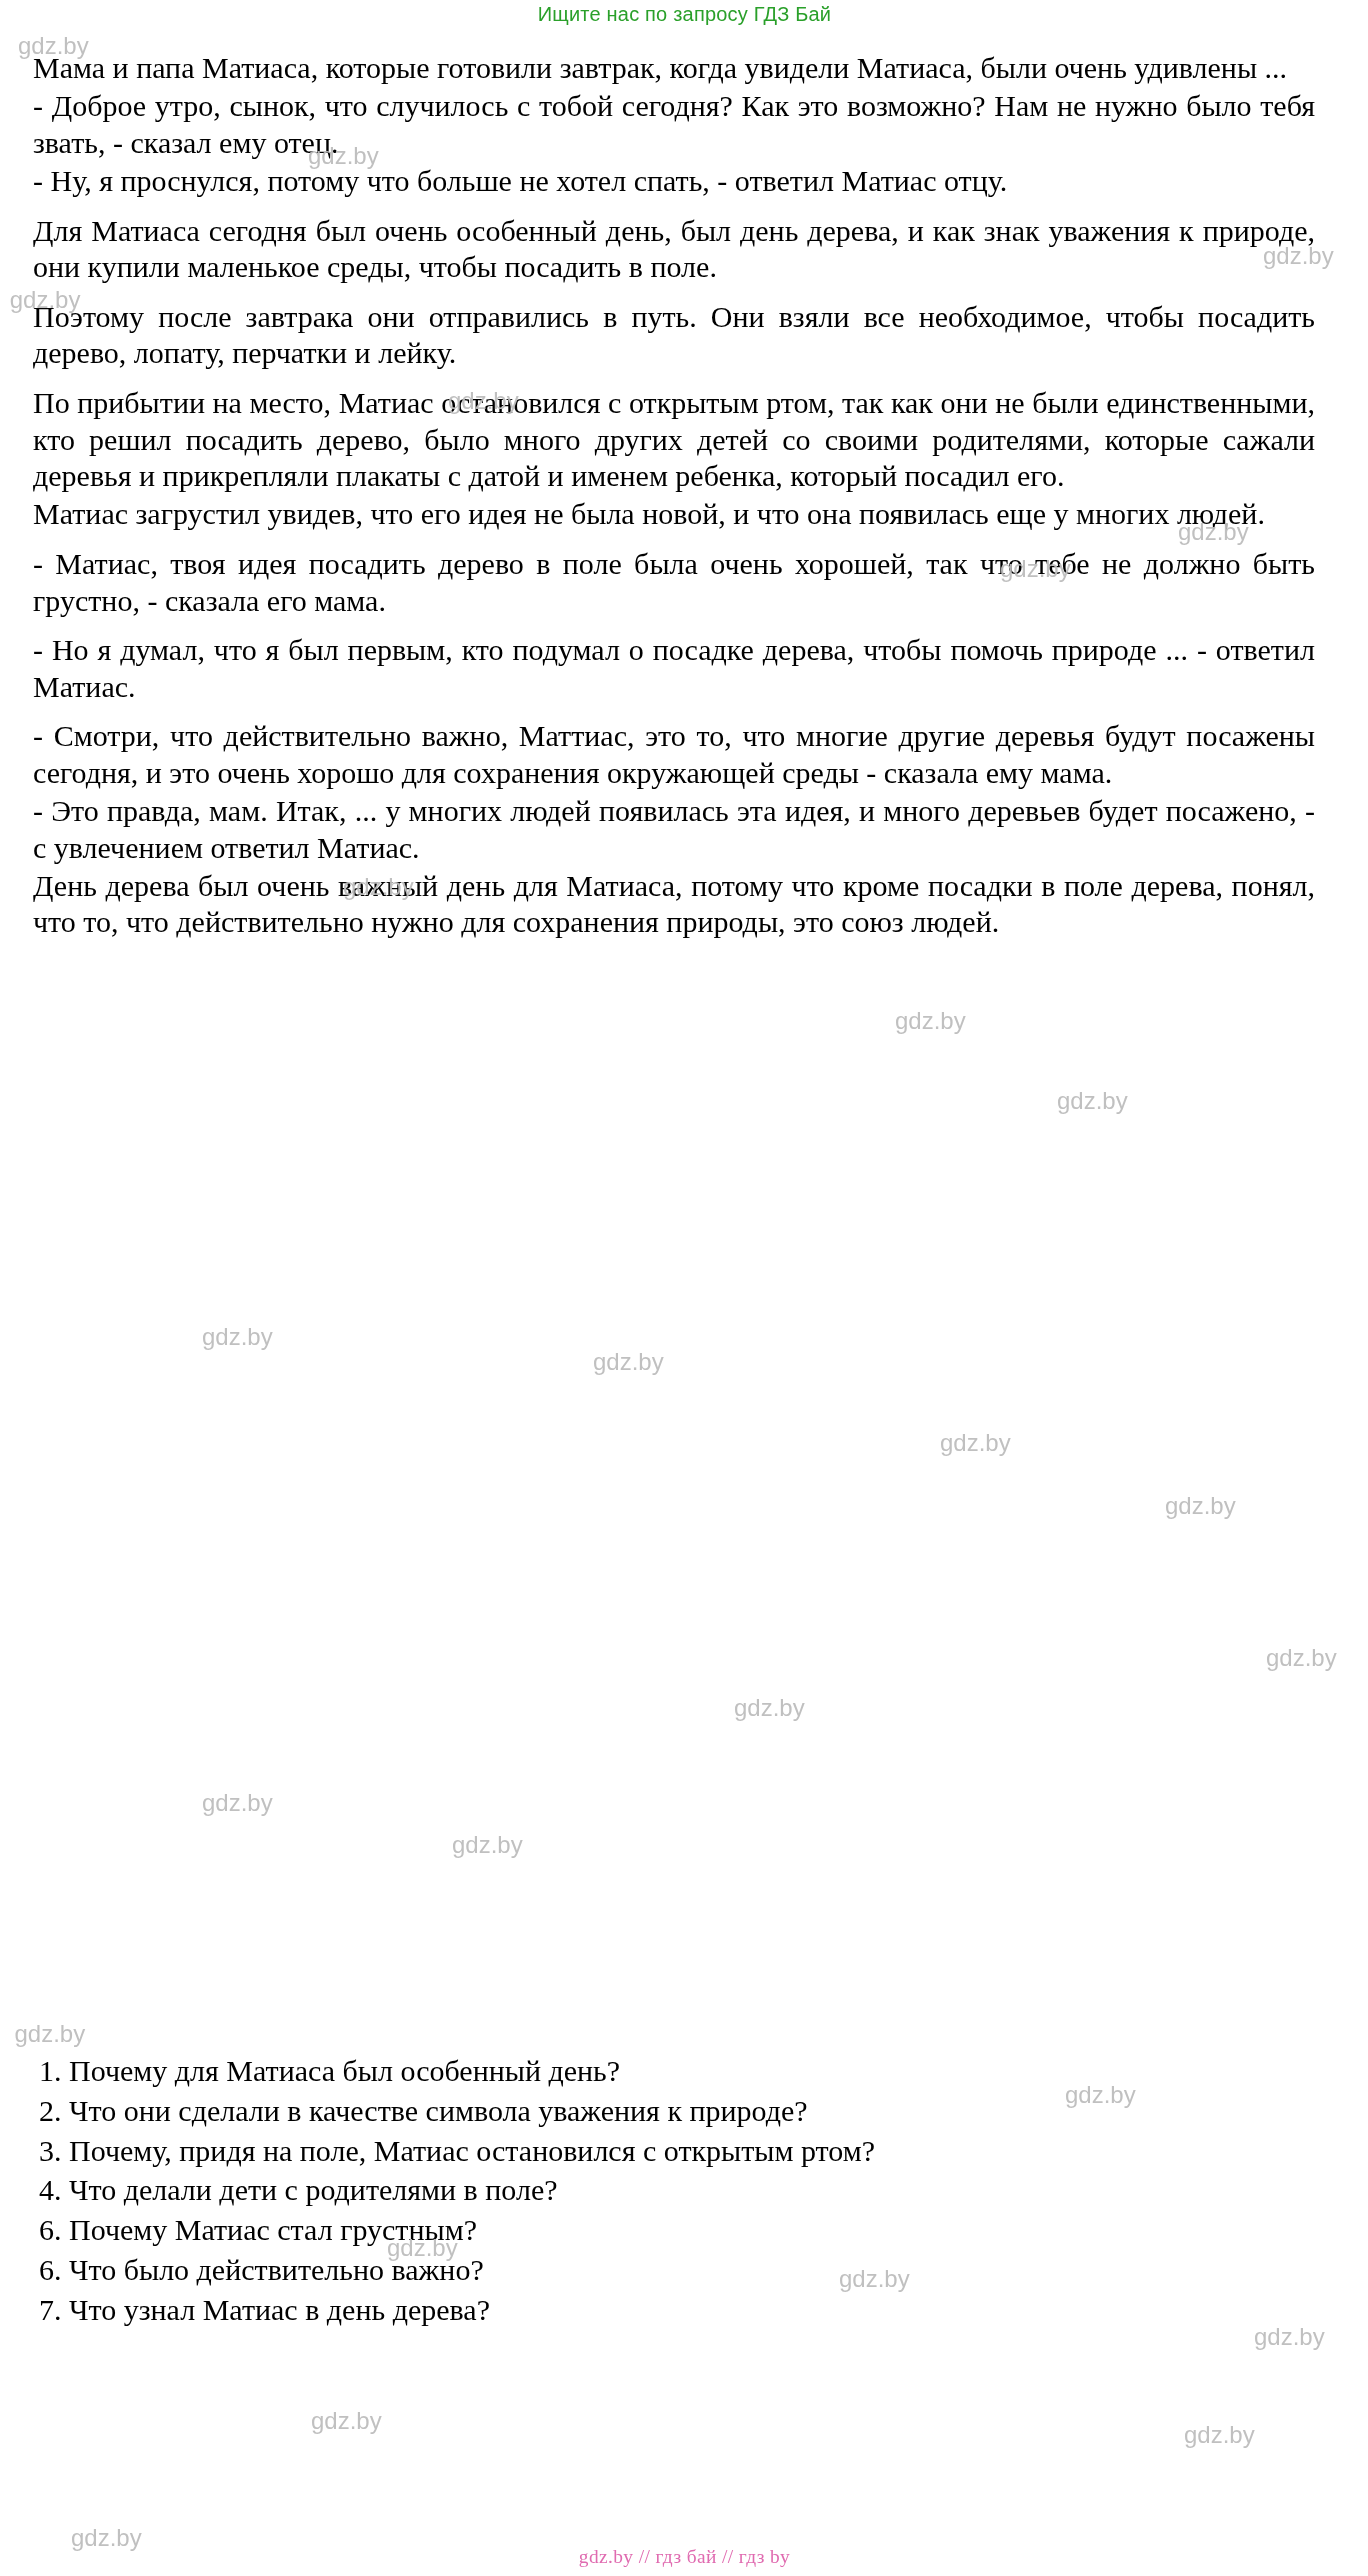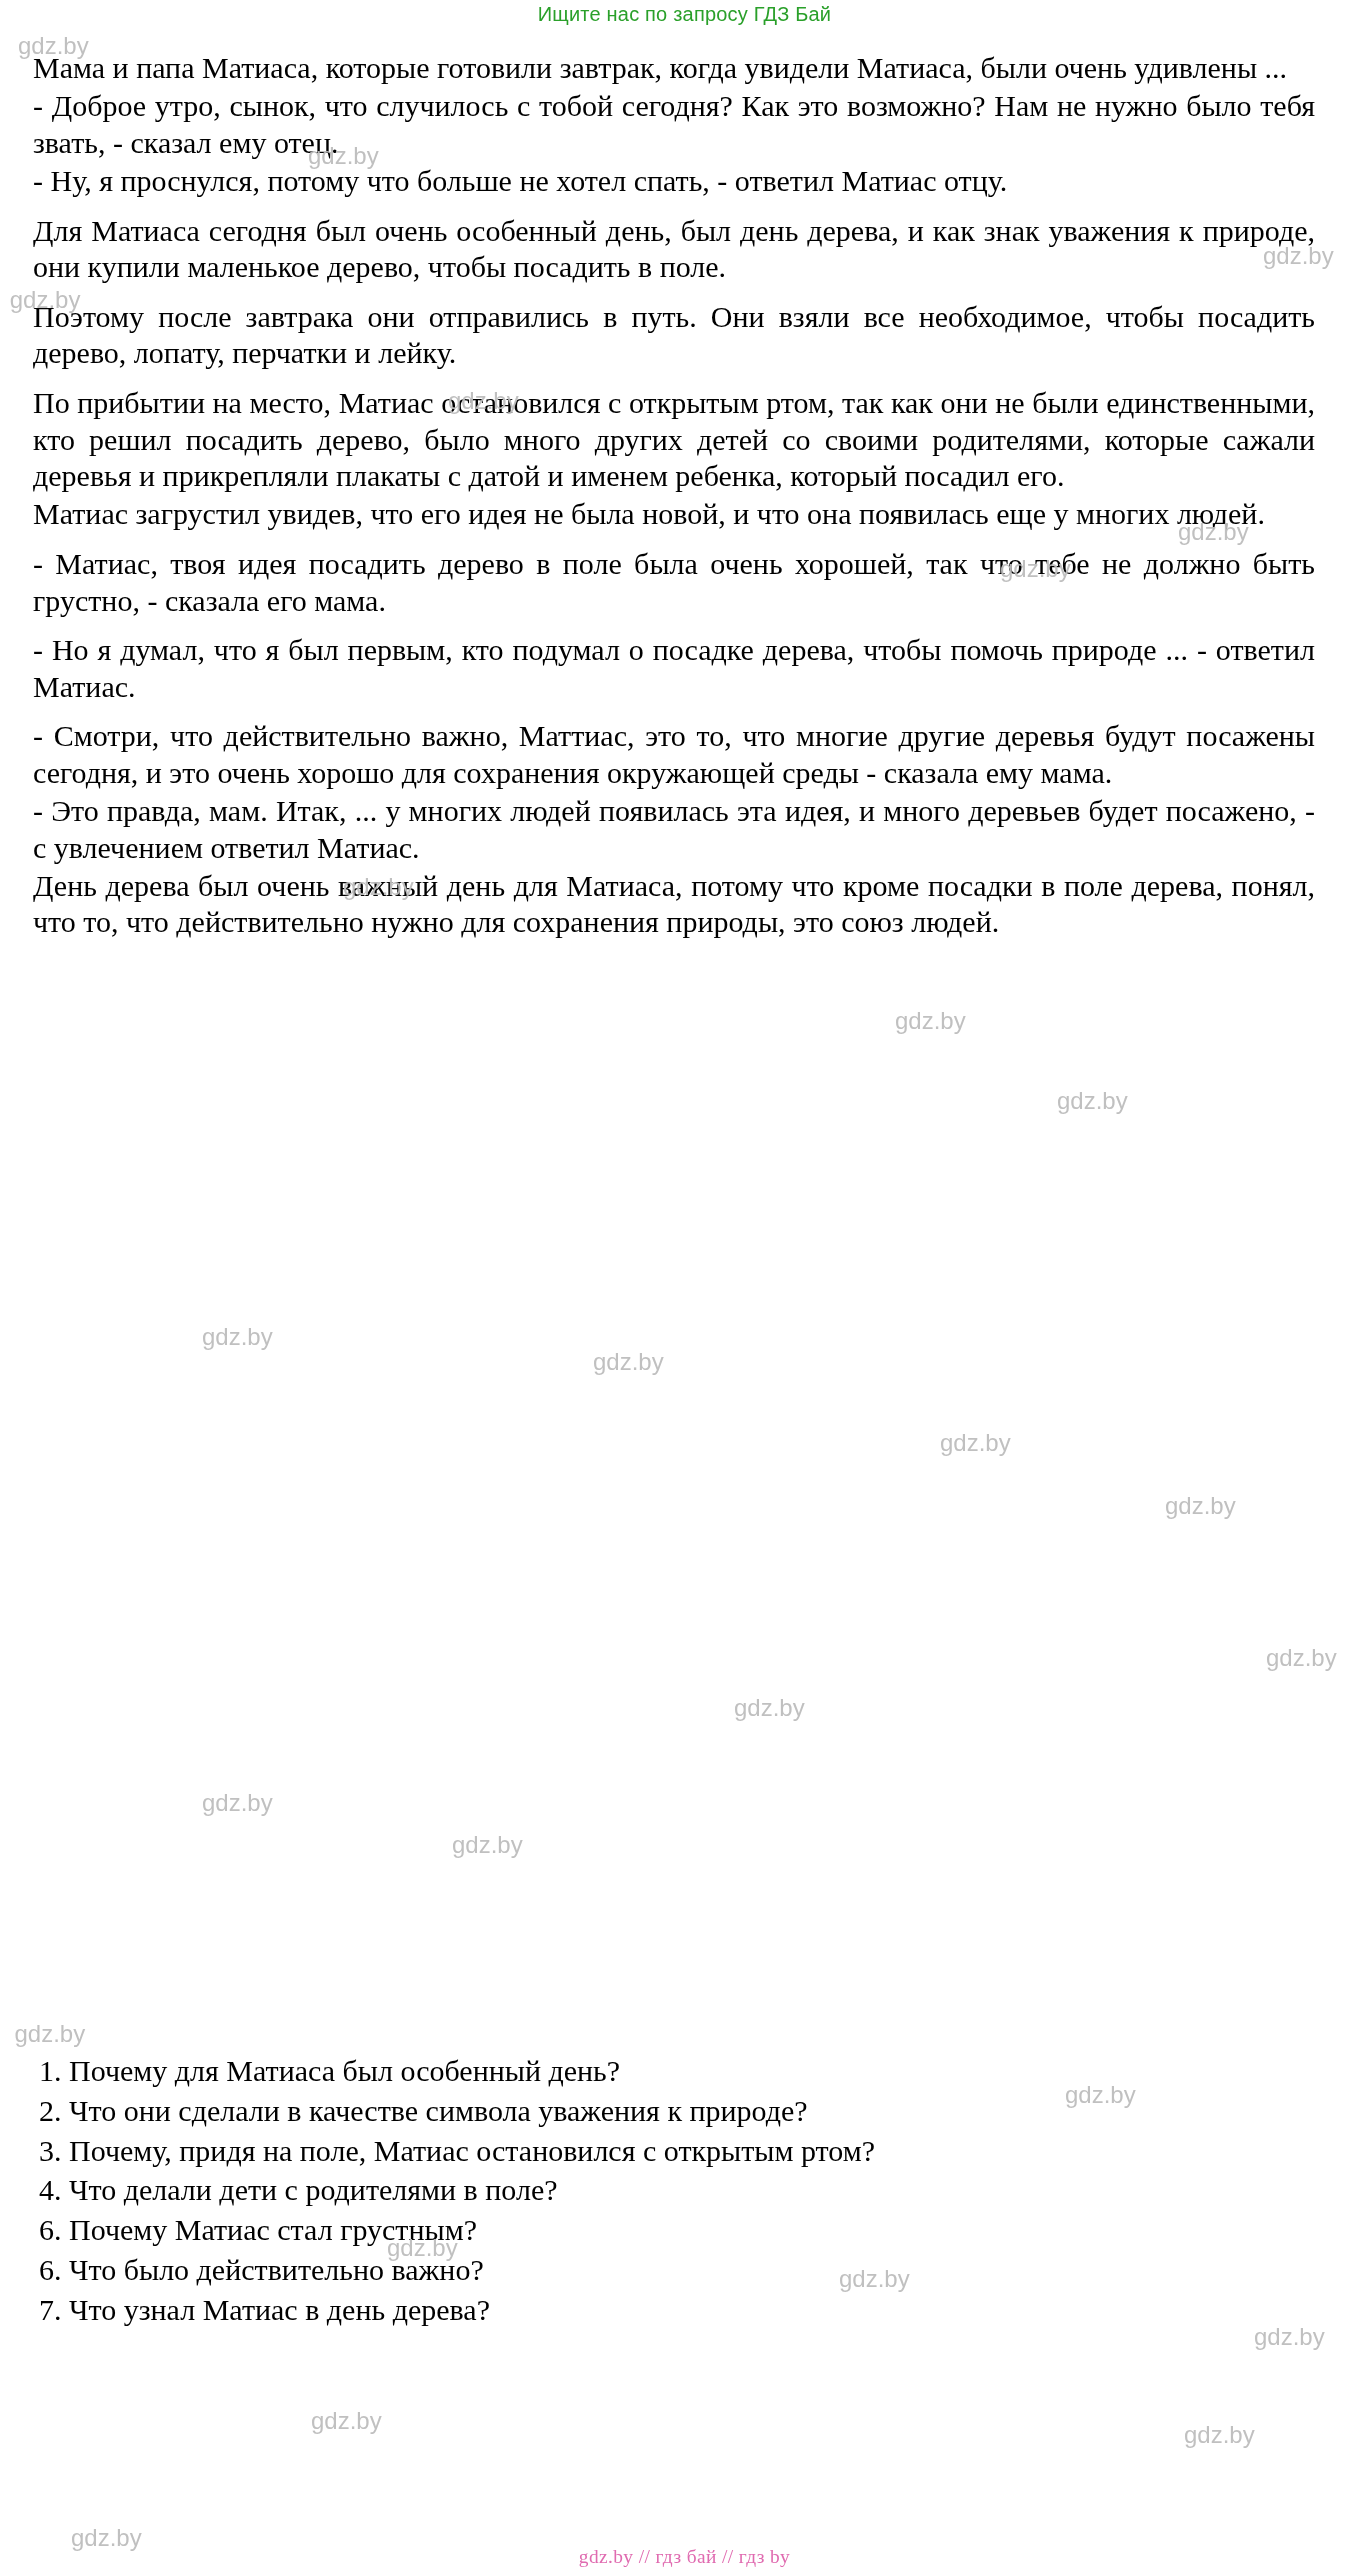--- a/index.html
+++ b/index.html
@@ -104,21 +104,21 @@
 <body>
 
 <div class="page">
 
   <div class="top-banner">Ищите нас по запросу ГДЗ Бай</div>
 
   <div class="content">
     <p class="para">Мама и папа Матиаса, которые готовили завтрак, когда увидели Матиаса, были очень удивлены ...</p>
     <p class="para">- Доброе утро, сынок, что случилось с тобой сегодня? Как это возможно? Нам не нужно было тебя звать, - сказал ему отец.</p>
     <p class="para">- Ну, я проснулся, потому что больше не хотел спать, - ответил Матиас отцу.</p>
-    <p class="para gap">Для Матиаса сегодня был очень особенный день, был день дерева, и как знак уважения к природе, они купили маленькое дерево, чтобы посадить в поле.</p>
+    <p class="para gap">Для Матиаса сегодня был очень особенный день, был день дерева, и как знак уважения к природе, они купили маленькое среды, чтобы посадить в поле.</p>
     <p class="para gap">Поэтому после завтрака они отправились в путь. Они взяли все необходимое, чтобы посадить дерево, лопату, перчатки и лейку.</p>
     <p class="para gap">По прибытии на место, Матиас остановился с открытым ртом, так как они не были единственными, кто решил посадить дерево, было много других детей со своими родителями, которые сажали деревья и прикрепляли плакаты с датой и именем ребенка, который посадил его.</p>
     <p class="para">Матиас загрустил увидев, что его идея не была новой, и что она появилась еще у многих людей.</p>
     <p class="para gap">- Матиас, твоя идея посадить дерево в поле была очень хорошей, так что тебе не должно быть грустно, - сказала его мама.</p>
     <p class="para gap">- Но я думал, что я был первым, кто подумал о посадке дерева, чтобы помочь природе ... - ответил Матиас.</p>
     <p class="para gap">- Смотри, что действительно важно, Маттиас, это то, что многие другие деревья будут посажены сегодня, и это очень хорошо для сохранения окружающей среды - сказала ему мама.</p>
     <p class="para">- Это правда, мам. Итак, ... у многих людей появилась эта идея, и много деревьев будет посажено, - с увлечением ответил Матиас.</p>
     <p class="para">День дерева был очень важный день для Матиаса, потому что кроме посадки в поле дерева, понял, что то, что действительно нужно для сохранения природы, это союз людей.</p>
   </div>
 

